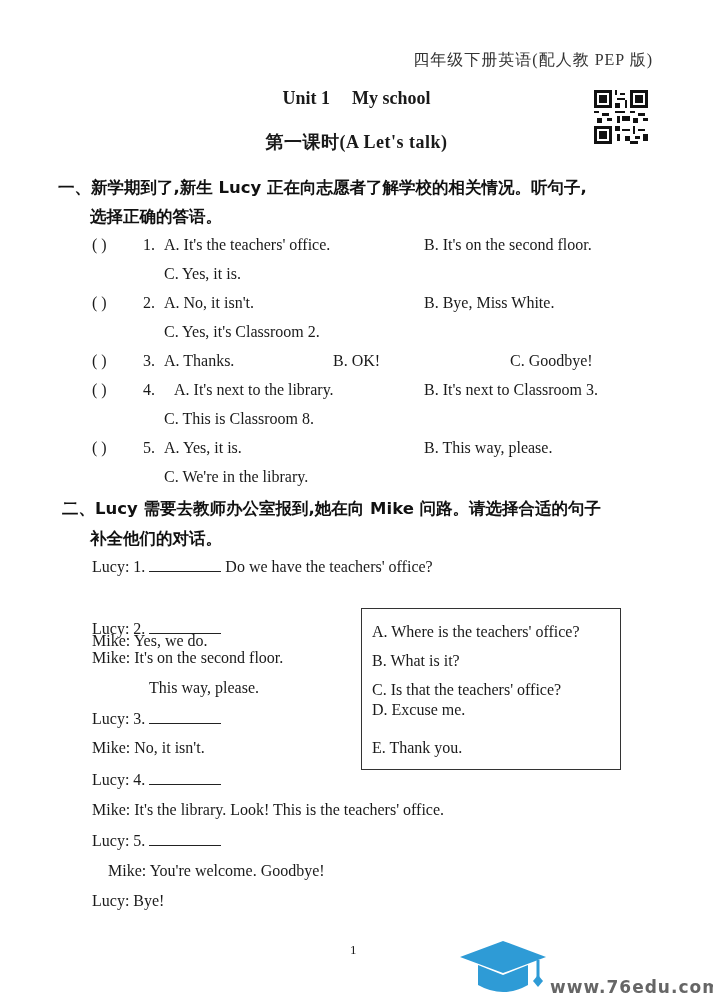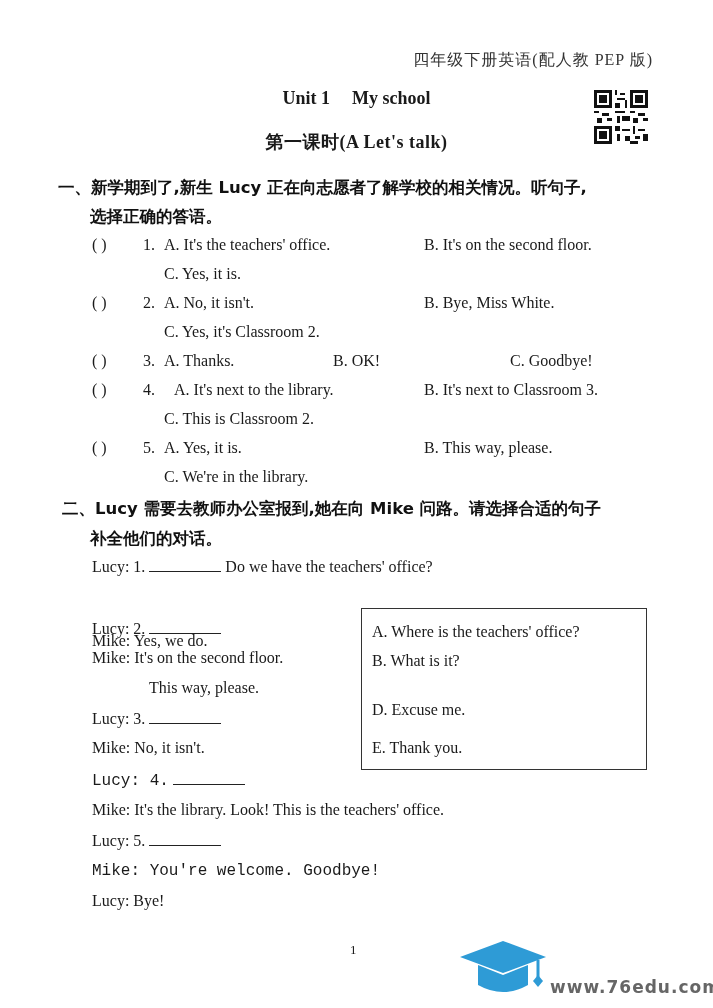--- a/index.html
+++ b/index.html
@@ -10,21 +10,21 @@
   .abs { position: absolute; white-space: nowrap; }
   .header-note { top: 50px; right: 60px; font-size: 16px; letter-spacing: 1px; color: #333; text-align: right; }
   .unit-title { top: 88px; left: 0; width: 713px; text-align: center; font-weight: bold; font-size: 18px; }
   .unit-title .gap { display: inline-block; width: 22px; }
   .lesson-title { top: 130px; left: 0; width: 713px; text-align: center; font-size: 18px; letter-spacing: 0.5px; font-weight: bold; }
   .qr { top: 90px; left: 594px; width: 54px; height: 54px; }
   .section-head { font-family: "DejaVu Sans", sans-serif; font-weight: bold; font-size: 16.5px; color: #111; }
   .q { font-size: 16px; }
   .blank { display: inline-block; width: 72px; border-bottom: 1px solid #222; height: 14px; vertical-align: baseline; margin-left: 4px; margin-right: 4px; }
   .options-box {
-    position: absolute; left: 361px; top: 608px; width: 286px; height: 162px;
+    position: absolute; left: 361px; top: 608px; width: 260px; height: 162px;
     border: 1.5px solid #333; box-sizing: border-box;
   }
   .opt { position: absolute; left: 10px; font-size: 16px; white-space: nowrap; }
   .page-num { top: 942px; left: 350px; font-size: 13px; }
   .logo { top: 935px; left: 458px; width: 250px; height: 65px; }
   .logo-cn { position: absolute; left: 92px; top: 2px; font-family: "DejaVu Sans", sans-serif; font-weight: bold; font-size: 33px; color: #e8467a; letter-spacing: 3px; white-space: nowrap; }
   .logo-url { position: absolute; left: 92px; top: 42px; font-family: "DejaVu Sans", sans-serif; font-weight: bold; font-size: 17px; color: #666; letter-spacing: 1px; white-space: nowrap; }
 </style>
 </head>
 <body>
@@ -101,49 +101,50 @@
   <div class="abs q" style="top:352px; left:143px;">3.</div>
   <div class="abs q" style="top:352px; left:164px;">A. Thanks.</div>
   <div class="abs q" style="top:352px; left:333px;">B. OK!</div>
   <div class="abs q" style="top:352px; left:478px;margin-left:32px;">C. Goodbye!</div>
 </div>
 <div>
   <div class="abs q" style="top:381px; left:92px;">(      )</div>
   <div class="abs q" style="top:381px; left:143px;">4.</div>
   <div class="abs q" style="top:381px; left:164px;margin-left:10px;">A. It's next to the library.</div>
   <div class="abs q" style="top:381px; left:424px;">B. It's next to Classroom 3.</div>
-  <div class="abs q" style="top:410px; left:164px;">C. This is Classroom 2.</div>
+  <div class="abs q" style="top:410px; left:164px;">C. This is Classroom 8.</div>
 </div>
 <div>
   <div class="abs q" style="top:439px; left:92px;">(      )</div>
   <div class="abs q" style="top:439px; left:143px;">5.</div>
   <div class="abs q" style="top:439px; left:164px;">A. Yes, it is.</div>
   <div class="abs q" style="top:439px; left:424px;">B. This way, please.</div>
   <div class="abs q" style="top:468px; left:164px;">C. We're in the library.</div>
 </div>
 
 <div class="abs section-head" style="top:498px; left:62px;">二、Lucy 需要去教师办公室报到,她在向 Mike 问路。请选择合适的句子</div>
 <div class="abs section-head" style="top:528px; left:90px;">补全他们的对话。</div>
 
 <div class="abs q" style="top:557px; left:92px;"><span>Lucy:</span> <span>1.</span><span class="blank"></span><span>Do we have the teachers' office?</span></div>
 <div class="abs q" style="top:588px; left:92px;margin-top:44px;"><span>Mike:</span> <span>Yes, we do.</span></div>
 <div class="abs q" style="top:619px; left:92px;"><span>Lucy:</span> <span>2.</span><span class="blank"></span></div>
 <div class="abs q" style="top:649px; left:92px;"><span>Mike:</span> <span>It's on the second floor.</span></div>
 <div class="abs q" style="top:679px; left:149px;"><span>This way, please.</span></div>
 <div class="abs q" style="top:709px; left:92px;"><span>Lucy:</span> <span>3.</span><span class="blank"></span></div>
 <div class="abs q" style="top:739px; left:92px;"><span>Mike:</span> <span>No, it isn't.</span></div>
-<div class="abs q" style="top:770px; left:92px;font-family:Liberation Mono, monospace;"><span>Lucy:</span> <span>4.</span><span class="blank"></span></div>
+<div class="abs q" style="top:770px; left:92px;"><span>Lucy:</span> <span>4.</span><span class="blank"></span></div>
 <div class="abs q" style="top:801px; left:92px;"><span>Mike:</span> <span>It's the library. Look! This is the teachers' office.</span></div>
 <div class="abs q" style="top:831px; left:92px;"><span>Lucy:</span> <span>5.</span><span class="blank"></span></div>
-<div class="abs q" style="top:862px; left:92px;font-family:Liberation Mono, monospace;"><span>Mike:</span> <span>You're welcome. Goodbye!</span></div>
+<div class="abs q" style="top:862px; left:108px;"><span>Mike:</span> <span>You're welcome. Goodbye!</span></div>
 <div class="abs q" style="top:892px; left:92px;"><span>Lucy:</span> <span>Bye!</span></div>
 
 <div class="options-box">
   <div class="opt" style="top:14px;">A. Where is the teachers' office?</div>
   <div class="opt" style="top:43px;">B. What is it?</div>
+  <div class="opt" style="top:72px;">C. Is that the teachers' office?</div>
   <div class="opt" style="top:92px;">D. Excuse me.</div>
   <div class="opt" style="top:130px;">E. Thank you.</div>
 </div>
 
 <div class="abs page-num">1</div>
 <div class="abs logo">
   <svg style="position:absolute; left:0; top:4px;" width="90" height="58" viewBox="0 0 90 58">
     <polygon points="45,2 88,18 45,34 2,18" fill="#2e9bd6"></polygon>
     <path d="M20,26 L20,46 Q45,60 70,46 L70,26 L45,36 Z" fill="#2e9bd6"></path>
     <line x1="80" y1="21" x2="80" y2="38" stroke="#2e9bd6" stroke-width="3"></line>

